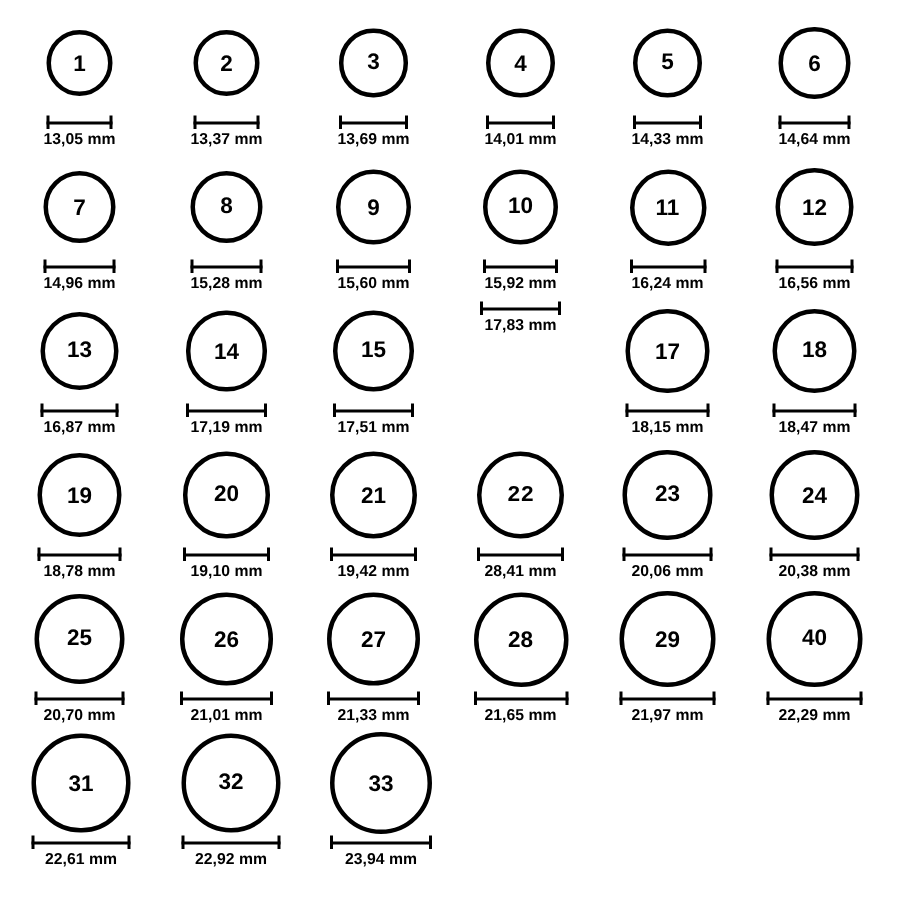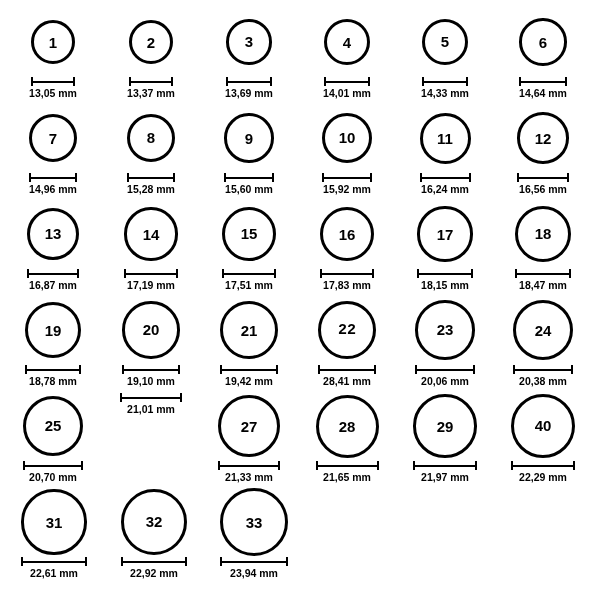--- a/index.html
+++ b/index.html
@@ -287,25 +287,20 @@
           </div>
         </div>
         <div class="measure" style="width: 53.8px;">
           <div class="bar"></div>
           <div class="tick-left"></div>
           <div class="tick-right"></div>
         </div>
         <div class="size-text">17,51 mm</div>
       </div>
       <div class="cell">
-        <div class="ring-wrap">
-          <div class="ring" style="width: 54.5px; height: 54.5px;">
-            <span class="ring-label">16</span>
-          </div>
-        </div>
         <div class="measure" style="width: 54.5px;">
           <div class="bar"></div>
           <div class="tick-left"></div>
           <div class="tick-right"></div>
         </div>
         <div class="size-text">17,83 mm</div>
       </div>
       <div class="cell">
         <div class="ring-wrap">
           <div class="ring" style="width: 55.2px; height: 55.2px;">
@@ -421,20 +416,25 @@
           </div>
         </div>
         <div class="measure" style="width: 60.9px;">
           <div class="bar"></div>
           <div class="tick-left"></div>
           <div class="tick-right"></div>
         </div>
         <div class="size-text">20,70 mm</div>
       </div>
       <div class="cell">
+        <div class="ring-wrap">
+          <div class="ring" style="width: 61.5px; height: 61.5px;">
+            <span class="ring-label">26</span>
+          </div>
+        </div>
         <div class="measure" style="width: 61.5px;">
           <div class="bar"></div>
           <div class="tick-left"></div>
           <div class="tick-right"></div>
         </div>
         <div class="size-text">21,01 mm</div>
       </div>
       <div class="cell">
         <div class="ring-wrap">
           <div class="ring" style="width: 62.2px; height: 62.2px;">

